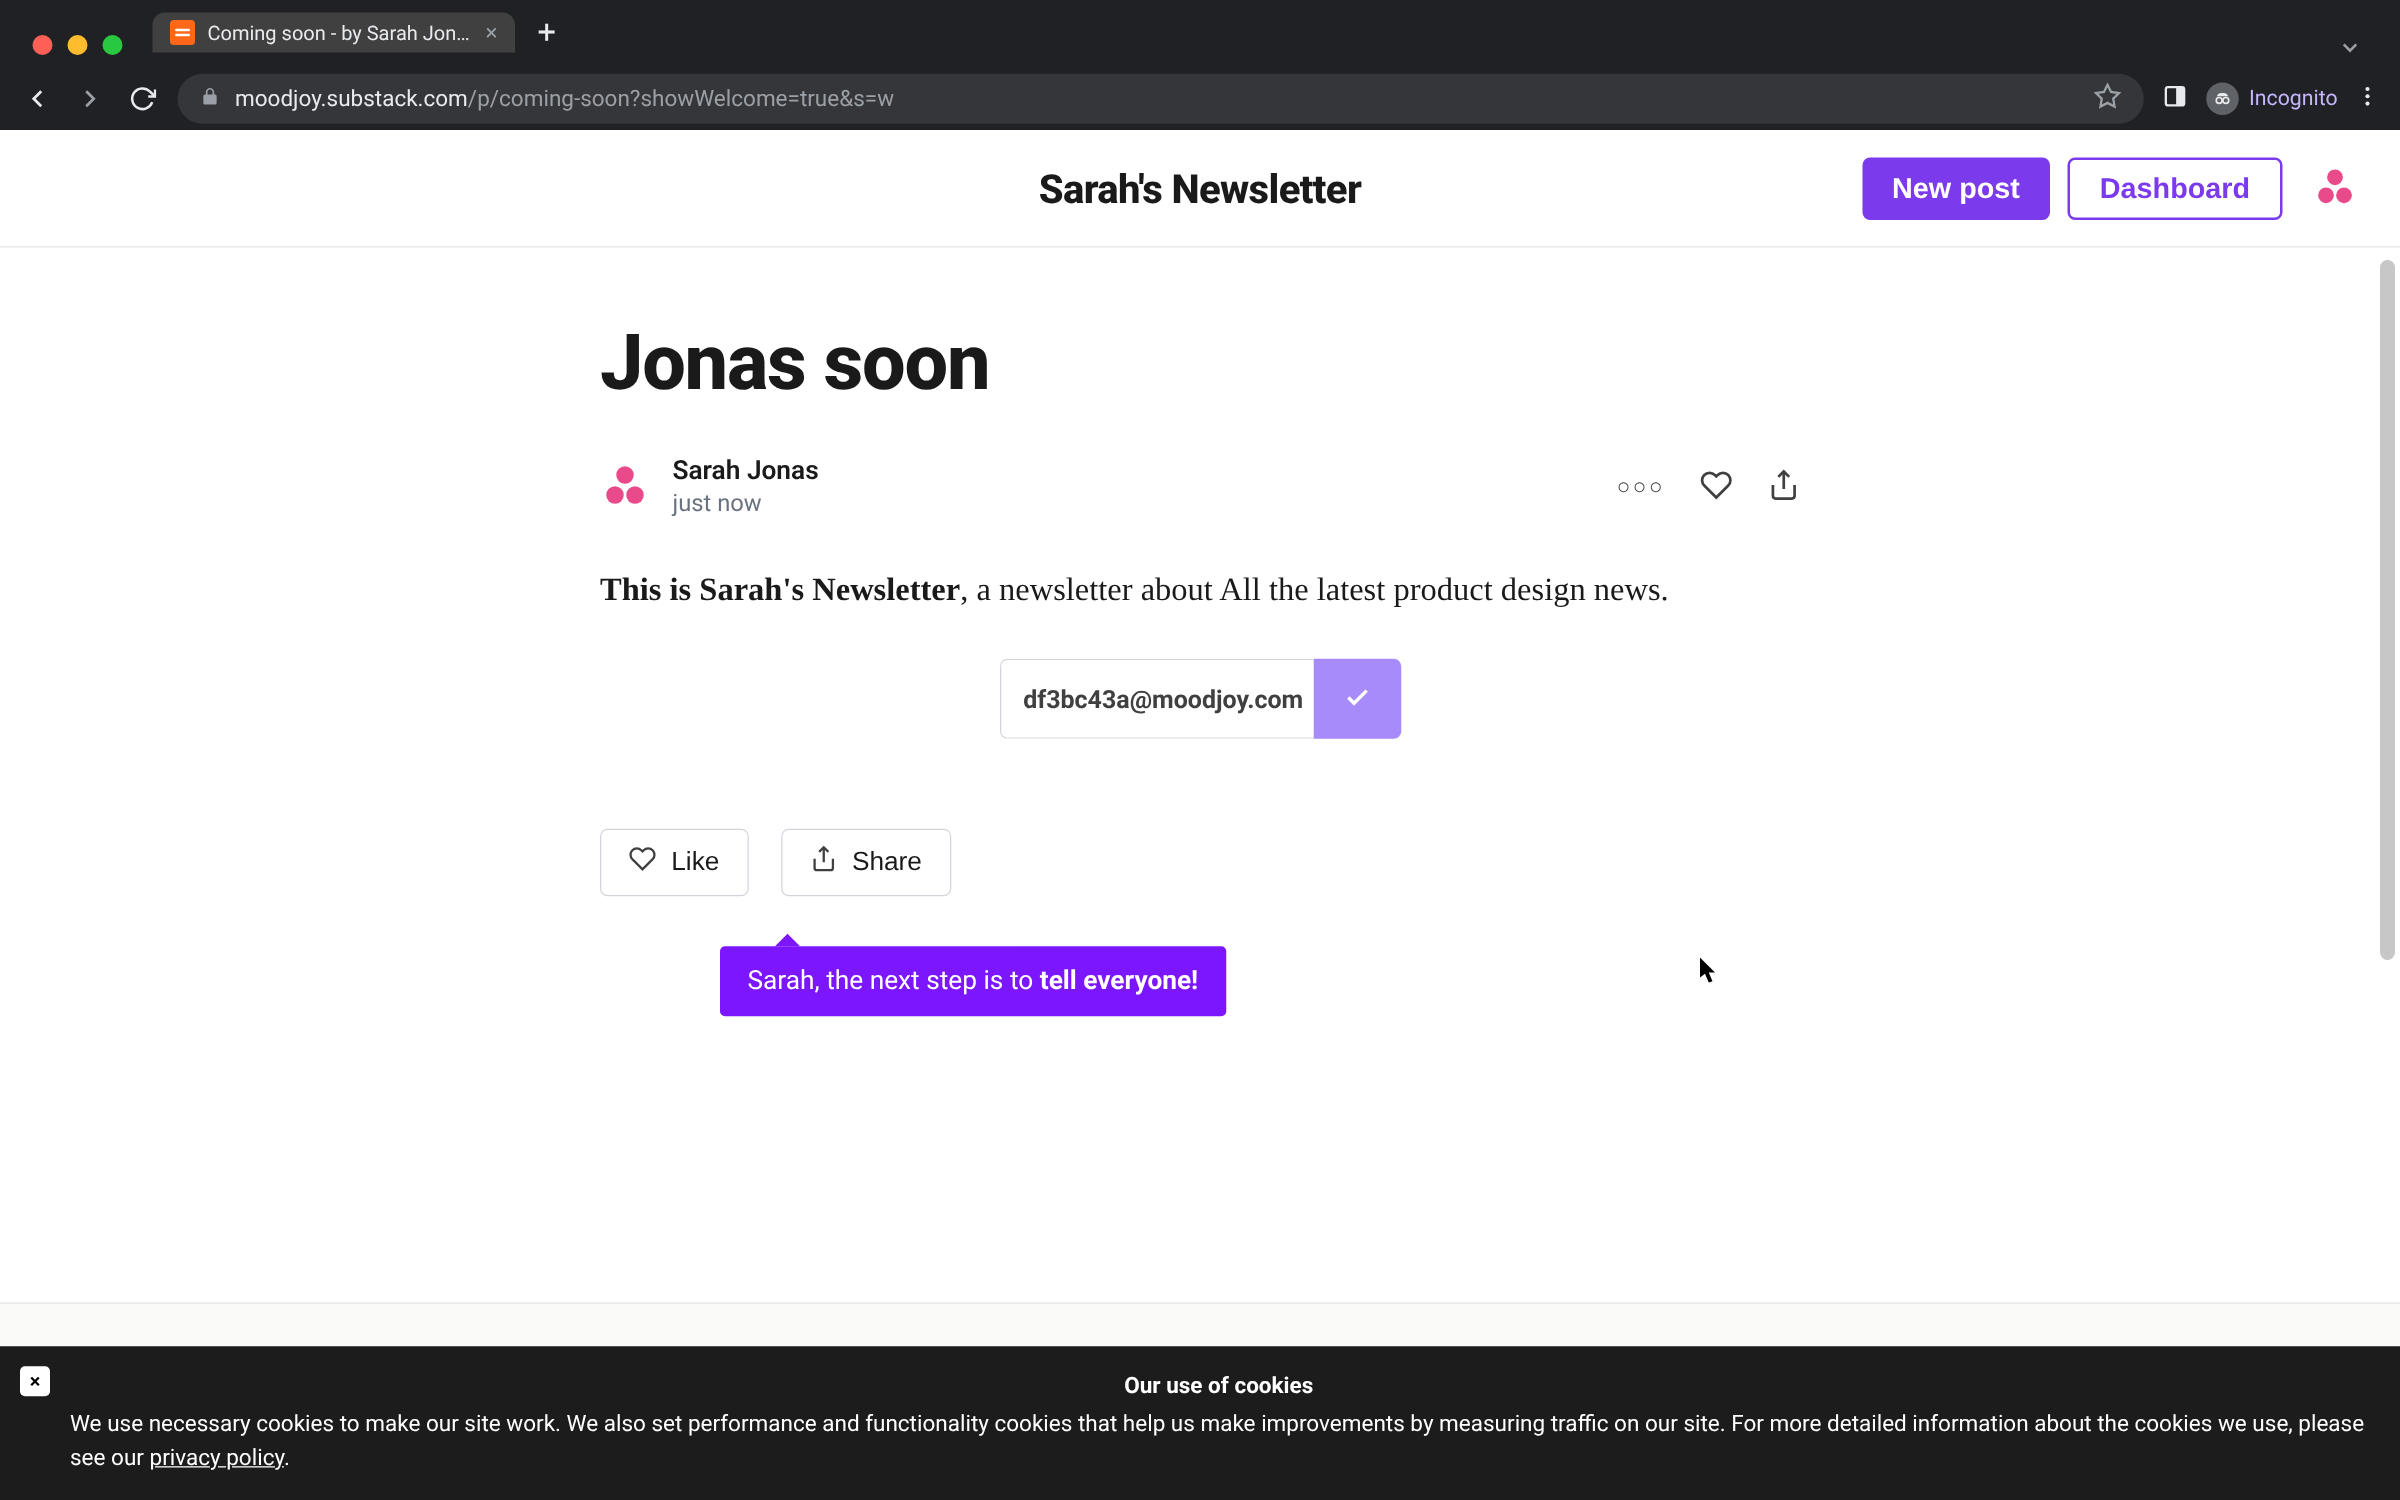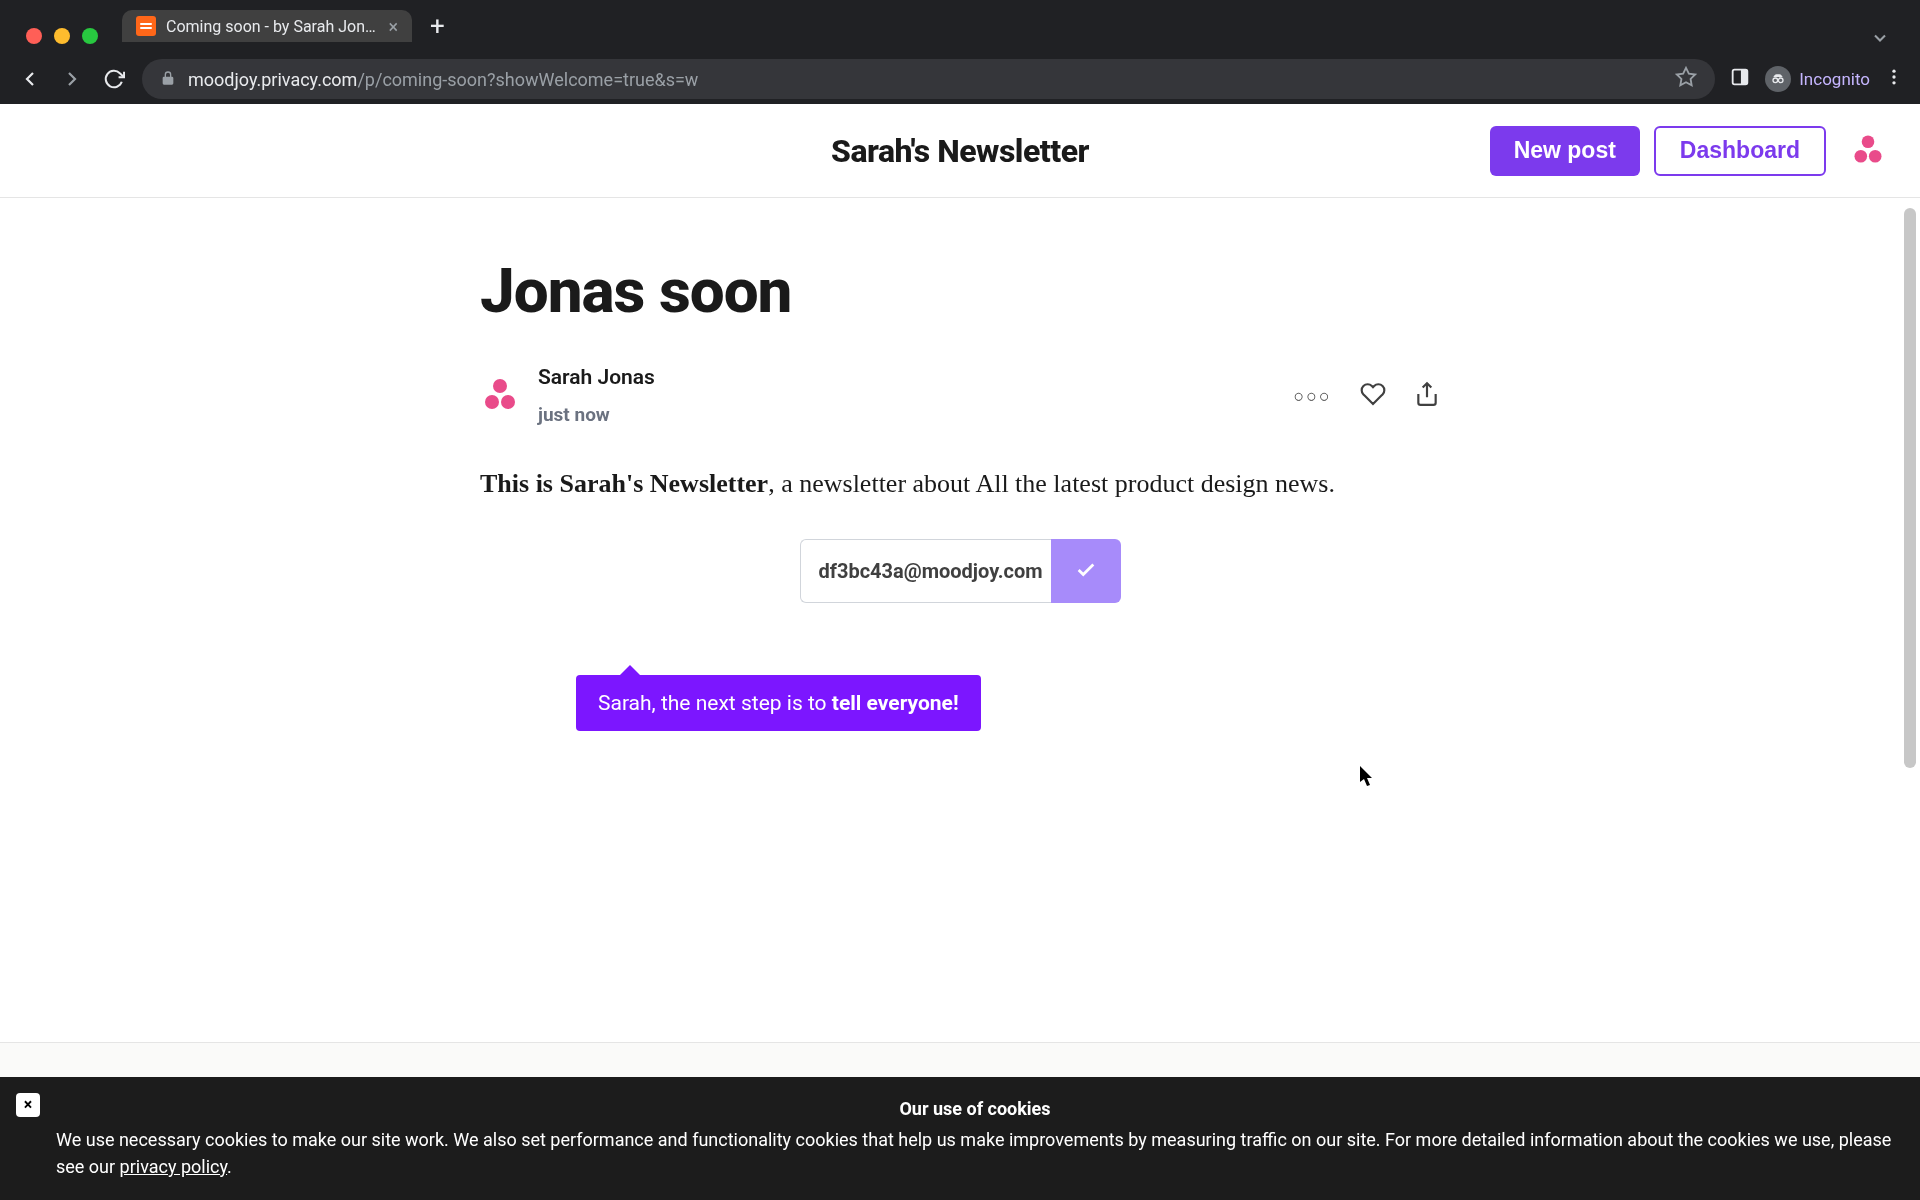--- a/index.html
+++ b/index.html
@@ -59,21 +59,21 @@
 .btn { height:50px; padding:0 24px; border-radius:6px; font-size:23px; font-weight:600; display:flex; align-items:center; cursor:pointer; }
 .btn-primary { background:#7c3aed; color:#fff; border:none; }
 .btn-outline { background:#fff; color:#7c3aed; border:2px solid #7c3aed; }
 .avatar { margin-left:10px; }
 
 
 .article { max-width:960px; margin:0 auto; padding:56px 0 0 0; }
 .post-title { font-size:62px; font-weight:800; letter-spacing:-1px; color:#1a1a1a; margin-bottom:38px; }
 .post-meta { display:flex; align-items:center; gap:18px; margin-bottom:38px; }
 .meta-text .author { font-size:21px; font-weight:600; color:#1a1a1a; }
-.meta-text .time { font-size:19px; color:#6b7280; margin-top:14px;font-weight:bold; }
+.meta-text .time { font-size:19px; color:#6b7280; margin-top:2px; }
 .meta-actions { margin-left:auto; display:flex; align-items:center; gap:28px; color:#404040; }
 .meta-actions svg { width:26px; height:26px; }
 .dots { letter-spacing:2px; font-size:18px; color:#404040; }
 
 .post-body { font-family: Liberation Serif, serif; font-size:26px; color:#1a1a1a; line-height:1.5; margin-bottom:36px; }
 .post-body strong { font-weight:700; }
 
 .subscribe-row { display:flex; justify-content:center; margin-bottom:72px; }
 .subscribe-box { display:flex; }
 .email-field {
@@ -185,21 +185,21 @@
           <path d="M20.49 15a9 9 0 1 1-2.12-9.36L23 10"></path>
         </svg>
     </span>
     <div class="urlbar">
       <span class="lock">
         <svg width="16" height="16" viewBox="0 0 24 24" fill="currentColor">
             <path d="M12 2a5 5 0 0 0-5 5v3H6a2 2 0 0 0-2 2v8a2 2 0 0 0 2 2h12a2 2 0 0 0 2-2v-8a2 2 0 0 0-2-2h-1V7a5 5 0 0 0-5-5zm-3 5a3 3 0 1 1 6 0v3H9V7z"></path>
           </svg>
       </span>
       <span class="urltext">
-        <span>moodjoy.privacy.com</span><span class="path">/p/coming-soon?showWelcome=true&amp;s=w</span>
+        <span>moodjoy.substack.com</span><span class="path">/p/coming-soon?showWelcome=true&amp;s=w</span>
       </span>
       <span style="margin-left:auto">
         <svg width="22" height="22" viewBox="0 0 24 24" fill="none" stroke="#9aa0a6" stroke-width="2">
             <polygon points="12 2 15.09 8.26 22 9.27 17 14.14 18.18 21.02 12 17.77 5.82 21.02 7 14.14 2 9.27 8.91 8.26 12 2"></polygon>
           </svg>
       </span>
     </div>
     <div class="right-icons">
       <span>
         <svg width="22" height="22" viewBox="0 0 24 24" fill="none" stroke="#e8eaed" stroke-width="2">
@@ -290,20 +290,40 @@
         <button class="email-submit">
           <span>
             <svg width="22" height="22" viewBox="0 0 24 24" fill="none" stroke="#fff" stroke-width="3">
                 <polyline points="20 6 9 17 4 12"></polyline>
               </svg>
           </span>
         </button>
       </div>
     </div>
 
+    <div class="engage-row">
+      <button class="chip">
+        <span>
+          <svg viewBox="0 0 24 24" fill="none" stroke="#404040" stroke-width="2">
+              <path d="M20.84 4.61a5.5 5.5 0 0 0-7.78 0L12 5.67l-1.06-1.06a5.5 5.5 0 0 0-7.78 7.78l1.06 1.06L12 21.23l7.78-7.78 1.06-1.06a5.5 5.5 0 0 0 0-7.78z"></path>
+            </svg>
+        </span>
+        <span>Like</span>
+      </button>
+      <button class="chip">
+        <span>
+          <svg viewBox="0 0 24 24" fill="none" stroke="#404040" stroke-width="2">
+              <path d="M4 12v8a2 2 0 0 0 2 2h12a2 2 0 0 0 2-2v-8"></path>
+              <polyline points="16 6 12 2 8 6"></polyline>
+              <line x1="12" y1="2" x2="12" y2="15"></line>
+            </svg>
+        </span>
+        <span>Share</span>
+      </button>
+    </div>
 
     <div class="callout">
       <span>Sarah, the next step is to </span><strong>tell everyone!</strong>
     </div>
   </div>
 
   <div class="site-footer">
     <div class="footer-line">
       <span>© 2022 Sarah Jonas</span>
       <span class="footer-sep">·</span>

